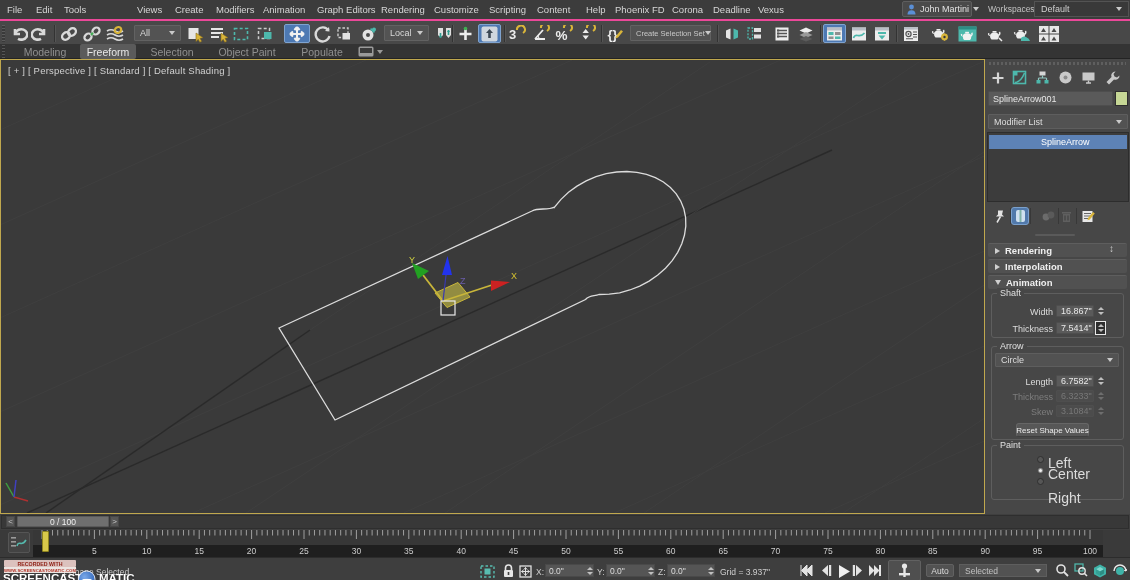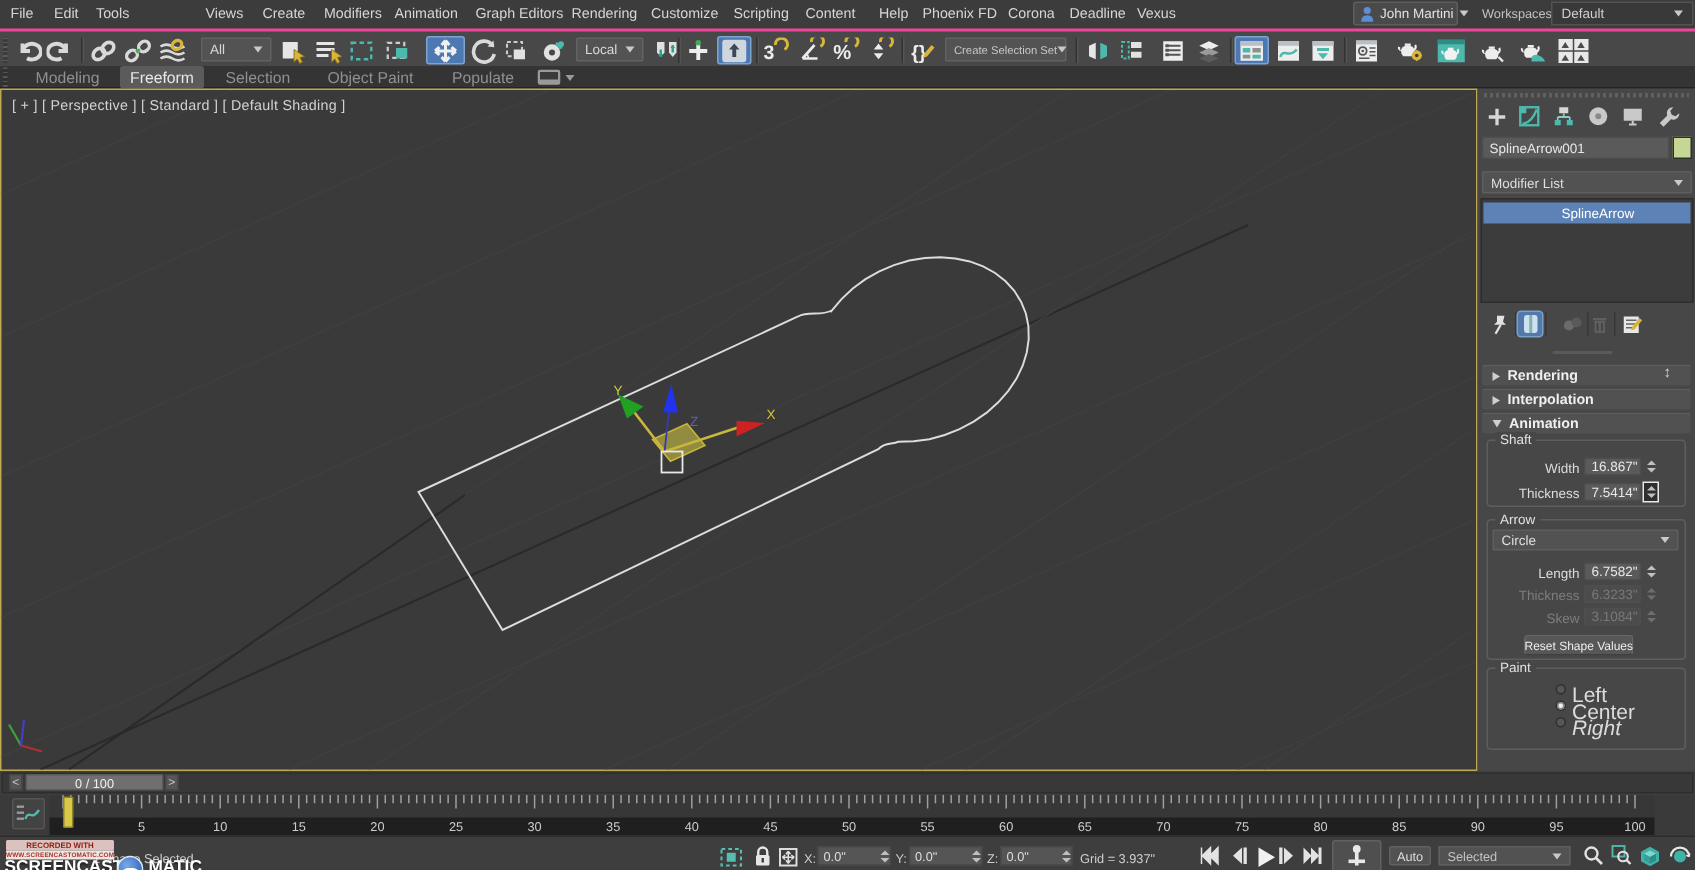--- a/index.html
+++ b/index.html
@@ -646,21 +646,21 @@
       </div>
       <div class="cp-button" style="left:31px;top:364px;width:73px;height:14px;">Reset Shape Values</div>
       <fieldset class="fieldset" style="top:386px;height:55px;">
         <span class="legend">Paint</span>
       </fieldset>
       <div class="radio " style="left:52px;top:397px;"></div>
       <span class="radio-label" style="left:63px;top:396px;">Left</span>
       <div class="radio sel" style="left:52px;top:408px;"></div>
       <span class="radio-label" style="left:63px;top:407px;">Center</span>
       <div class="radio " style="left:52px;top:419px;"></div>
-      <span class="radio-label" style="left:63px;top:418px;font-style:italic;">Right</span>
+      <span class="radio-label" style="left:63px;top:431px;">Right</span>
     </div>
 
   <div class="abs timeslider">
     <div class="ts-track"></div>
     <div class="ts-btn" style="left:6px;">&lt;</div>
     <div class="ts-handle">0 / 100</div>
     <div class="ts-btn" style="left:110px;">&gt;</div>
   </div>
 
   <div class="abs trackbar" id="trackbar">

